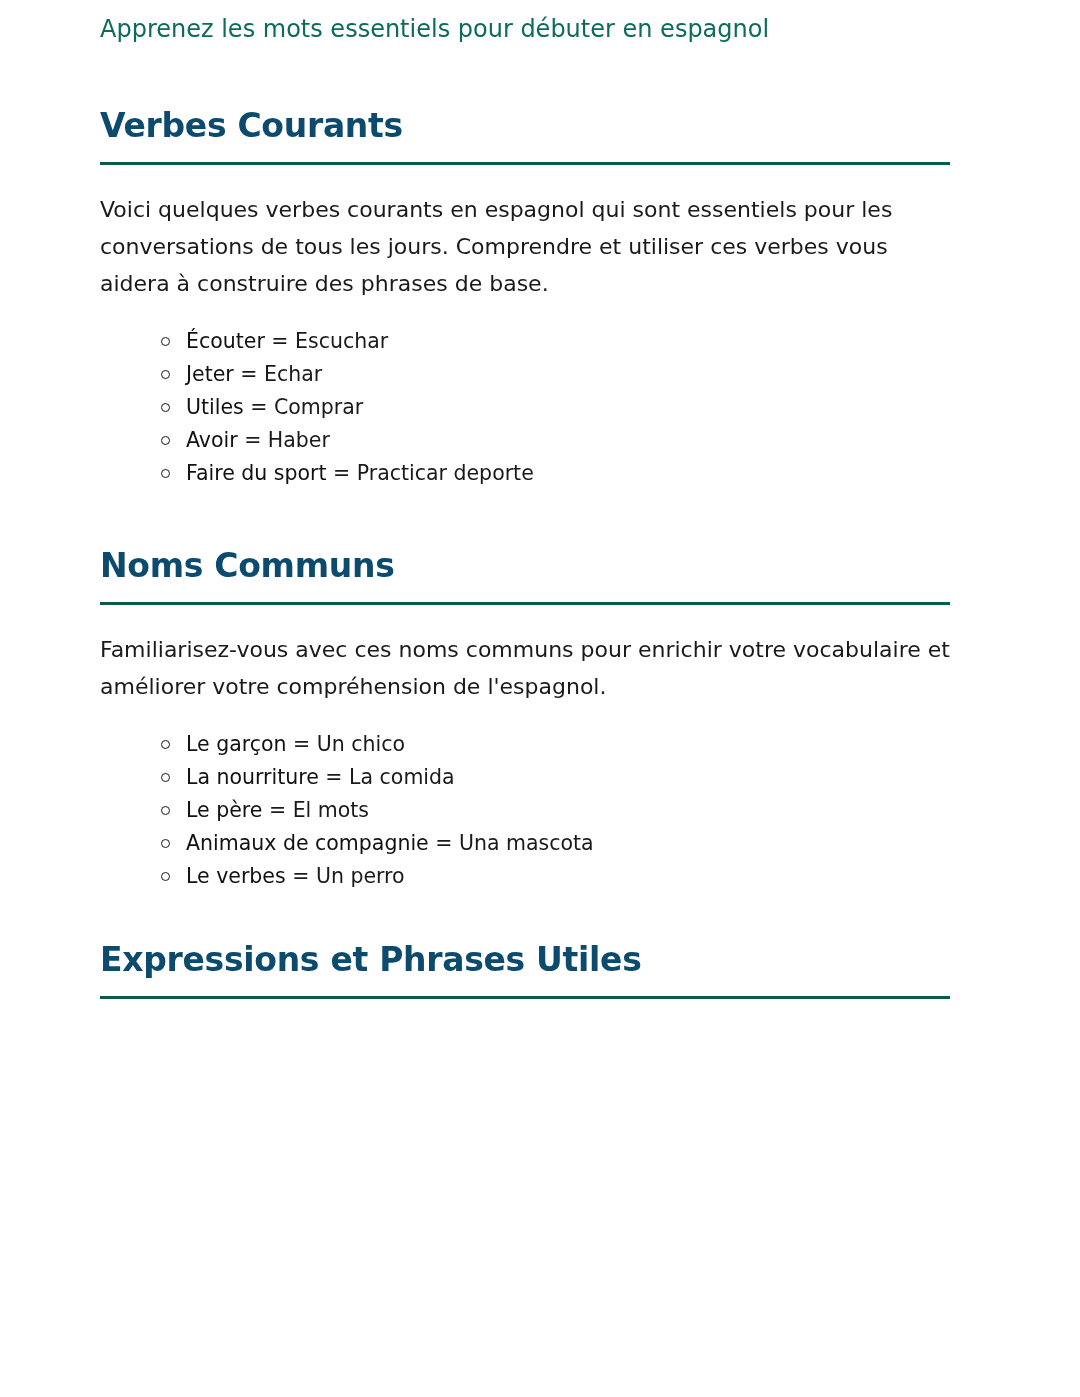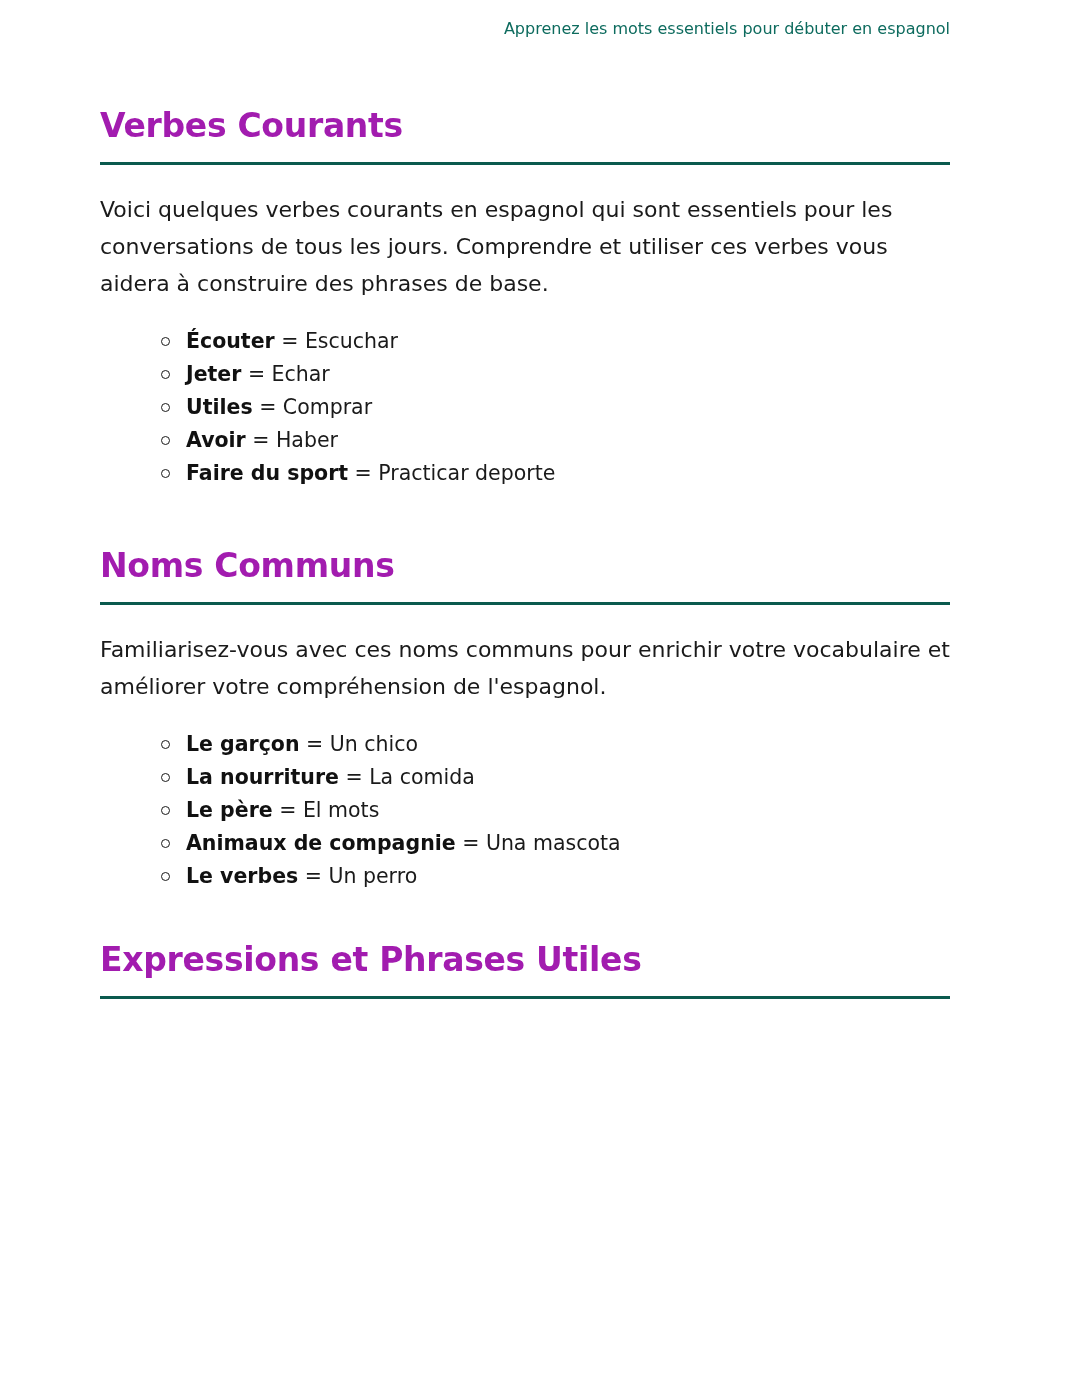--- a/index.html
+++ b/index.html
@@ -27,37 +27,37 @@
     text-align: center;
     font-family: "DejaVu Sans", sans-serif;
     font-weight: bold;
     font-size: 58px;
     line-height: 92px;
     color: #0b6062;
     letter-spacing: -0.5px;
   }
   .doc-subtitle {
     margin: 12px 0 0 0;
-    text-align: right;
+    text-align: left;
     font-family: "DejaVu Sans", sans-serif;
-    font-size: 16px;
+    font-size: 24px;
     line-height: 34px;
     color: #0d6b5e;
     font-weight: normal;
   }
   .section {
     margin-top: 0;
   }
   .section-heading {
     margin: 0;
     font-family: "DejaVu Sans", sans-serif;
     font-weight: bold;
     font-size: 33px;
     line-height: 44px;
-    color: #a21caf;
+    color: #0c4a6e;
     padding-bottom: 14px;
     border-bottom: 3px solid #0b5a4e;
     letter-spacing: -0.3px;
   }
   .section-intro {
     margin: 26px 0 0 0;
     font-family: "DejaVu Sans", sans-serif;
     font-size: 22px;
     line-height: 37px;
     color: #1a1a1a;
@@ -79,21 +79,21 @@
     position: absolute;
     left: 1px;
     top: 12px;
     width: 7px;
     height: 7px;
     border: 1.8px solid #1a1a1a;
     border-radius: 50%;
     box-sizing: content-box;
   }
   .term {
-    font-weight: bold;
+    font-weight: normal;
     color: #111111;
   }
   .eq {
     color: #1a1a1a;
   }
   .s1 { margin-top: 58px; }
   .s2 { margin-top: 54px; }
   .s3 { margin-top: 45px; }
 </style>
 </head>

